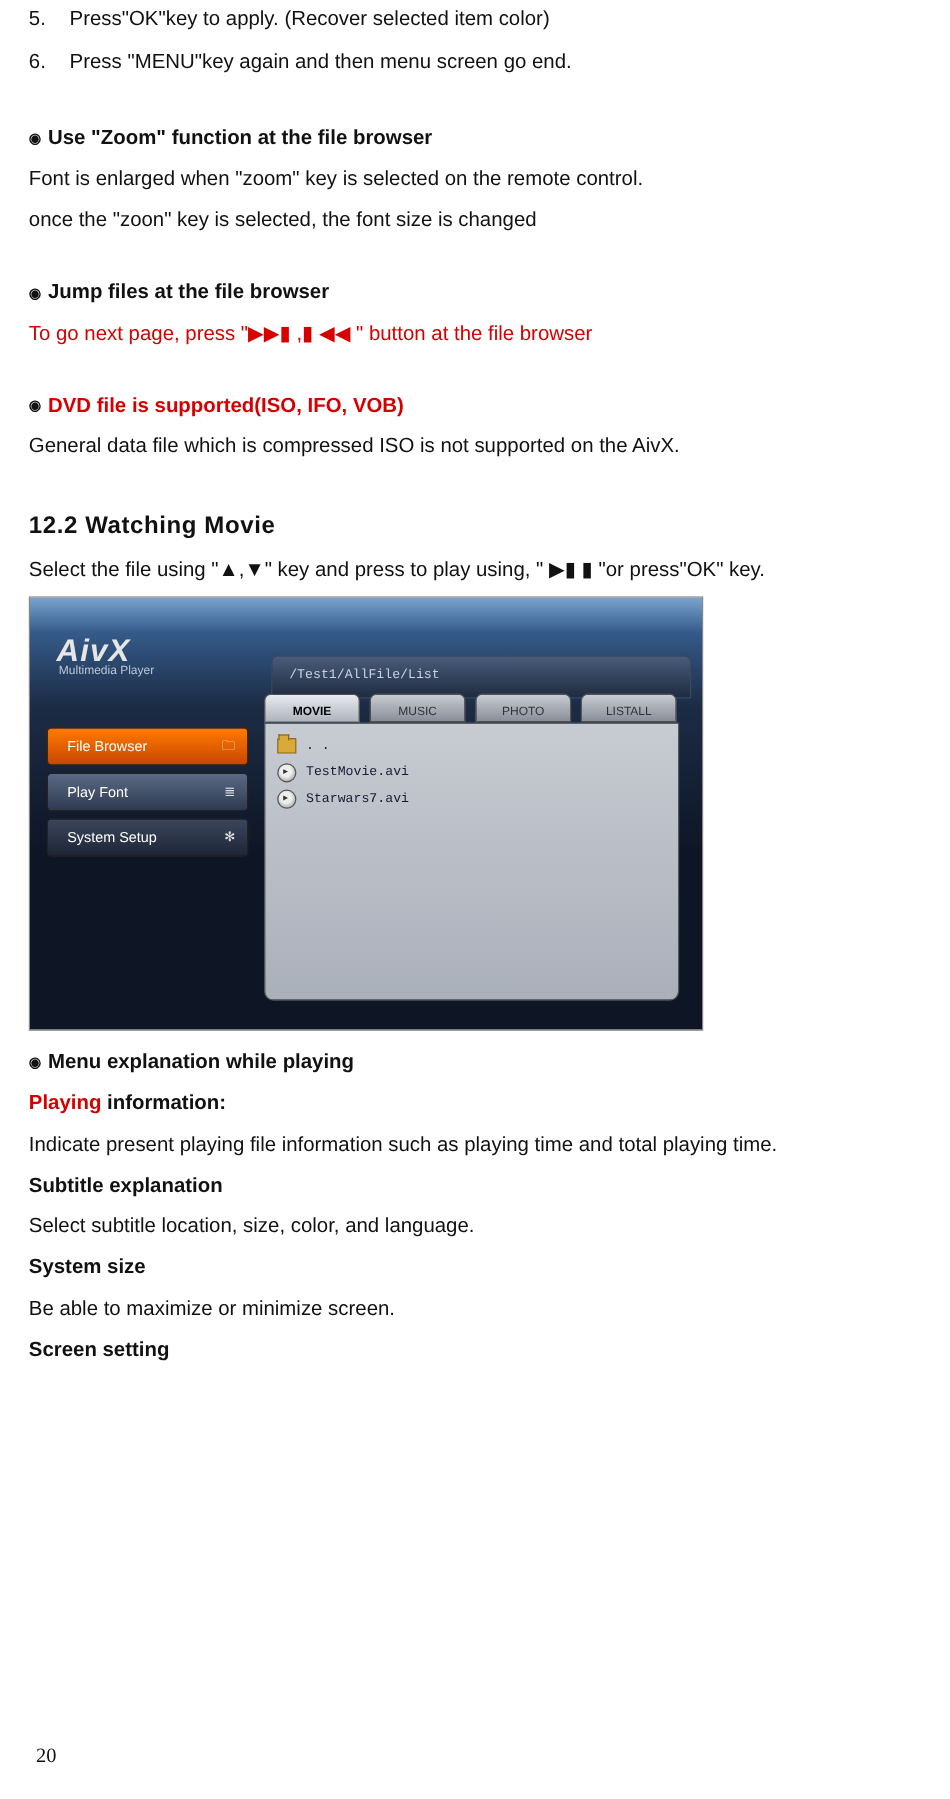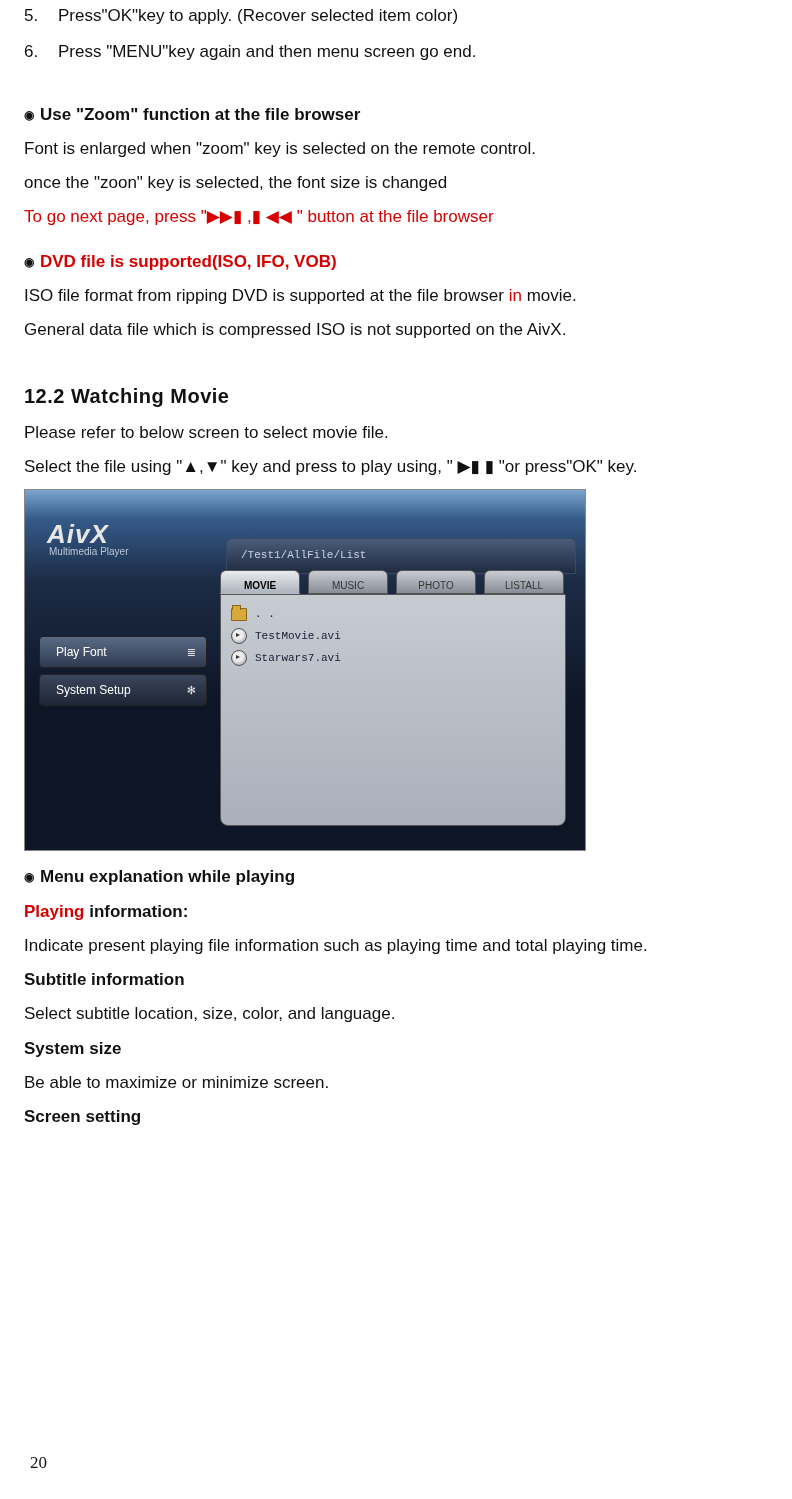--- a/index.html
+++ b/index.html
@@ -217,40 +217,43 @@
     <span class="ol-num">6.</span>
     <span class="ol-text">Press "MENU"key again and then menu screen go end.</span>
   </div>
 
   <div class="bullet-line" style="margin-top:30px;">
     <span class="dot">◉</span><span>Use "Zoom" function at the file browser</span>
   </div>
   <div class="plain">Font is enlarged when "zoom" key is selected on the remote control.</div>
   <div class="plain">once the "zoon" key is selected, the font size is changed</div>
 
+  <div class="bullet-line" style="margin-top:28px;">
+    <span class="dot">◉</span><span>Jump files at the file browser</span>
+  </div>
   <div class="plain">
     <span class="red">To go next page, press "</span><span class="red">▶▶▮ ,▮ ◀◀</span><span class="red"> " button at the file browser</span>
   </div>
 
-  <div class="bullet-line" style="margin-top:12px;">
+  <div class="bullet-line" style="margin-top:28px;">
     <span class="dot">◉</span><span class="red">DVD file is supported(ISO, IFO, VOB)</span>
   </div>
-  <div class="plain">
-    <span>ISO file format from ripping DVD is supported at the file browser </span><span class="red">in</span><span> movie.</span>
-  </div>
   <div class="plain">General data file which is compressed ISO is not supported on the AivX.</div>
 
   <div class="h2" style="margin-top:30px;">12.2  Watching Movie</div>
-  <div class="plain">Please refer to below screen to select movie file.</div>
   <div class="plain">Select the file using   "▲,▼" key and press to play using, " ▶▮ ▮ "or press"OK" key.</div>
 
   <div class="mock">
     <div class="logo">AivX</div>
     <div class="logo-sub">Multimedia Player</div>
 
+    <div class="side-btn orange">
+      <span>File Browser</span>
+      <span class="side-icon">🗀</span>
+    </div>
     <div class="side-btn grey1">
       <span>Play Font</span>
       <span class="side-icon">≣</span>
     </div>
     <div class="side-btn grey2">
       <span>System Setup</span>
       <span class="side-icon">✻</span>
     </div>
 
     <div class="path-bar mono">/Test1/AllFile/List</div>
@@ -278,21 +281,21 @@
     </div>
   </div>
 
   <div class="bullet-line tight" style="margin-top:4px;">
     <span class="dot">◉</span><span>Menu explanation while playing</span>
   </div>
   <div class="plain bold">
     <span class="red">Playing</span><span> information:</span>
   </div>
   <div class="plain">Indicate present playing file information such as playing time and total playing time.</div>
-  <div class="plain bold">Subtitle information</div>
+  <div class="plain bold">Subtitle explanation</div>
   <div class="plain">Select subtitle location, size, color, and language.</div>
   <div class="plain bold">System size</div>
   <div class="plain">Be able to maximize or minimize screen.</div>
   <div class="plain bold">Screen setting</div>
 
 </div>
 
 <div class="page-number">20</div>
 
 </body></html>

